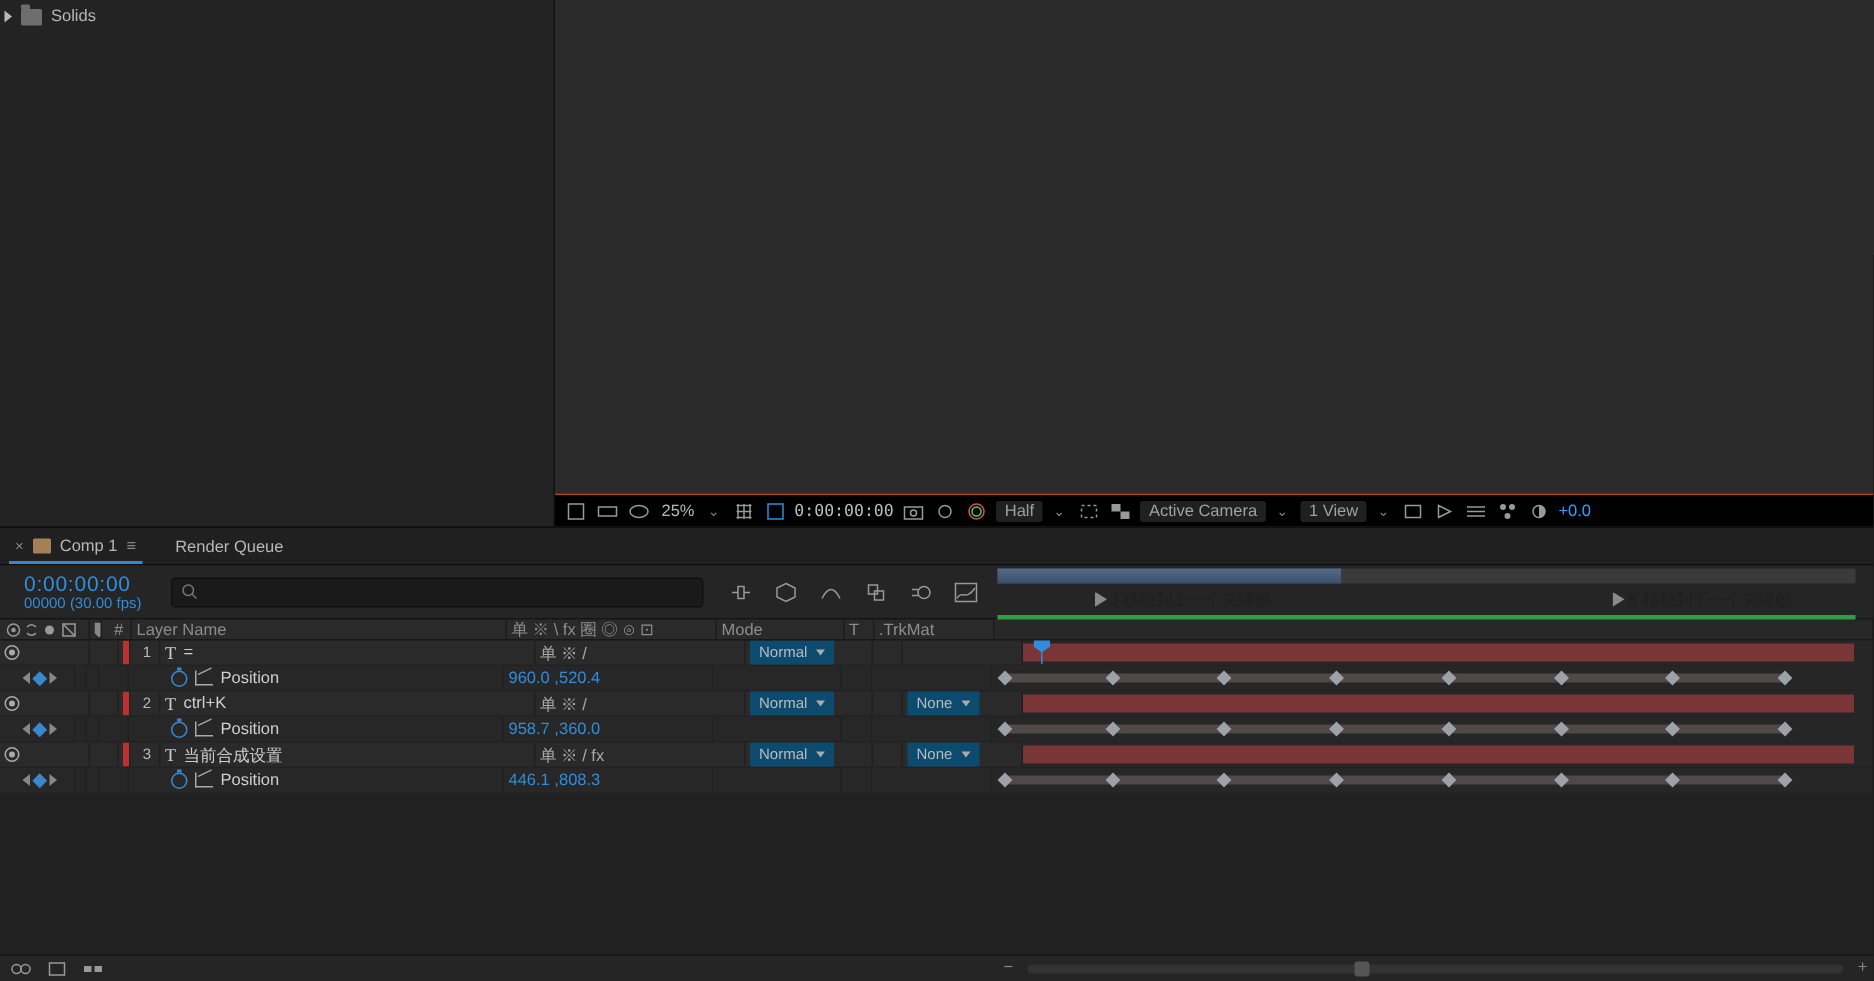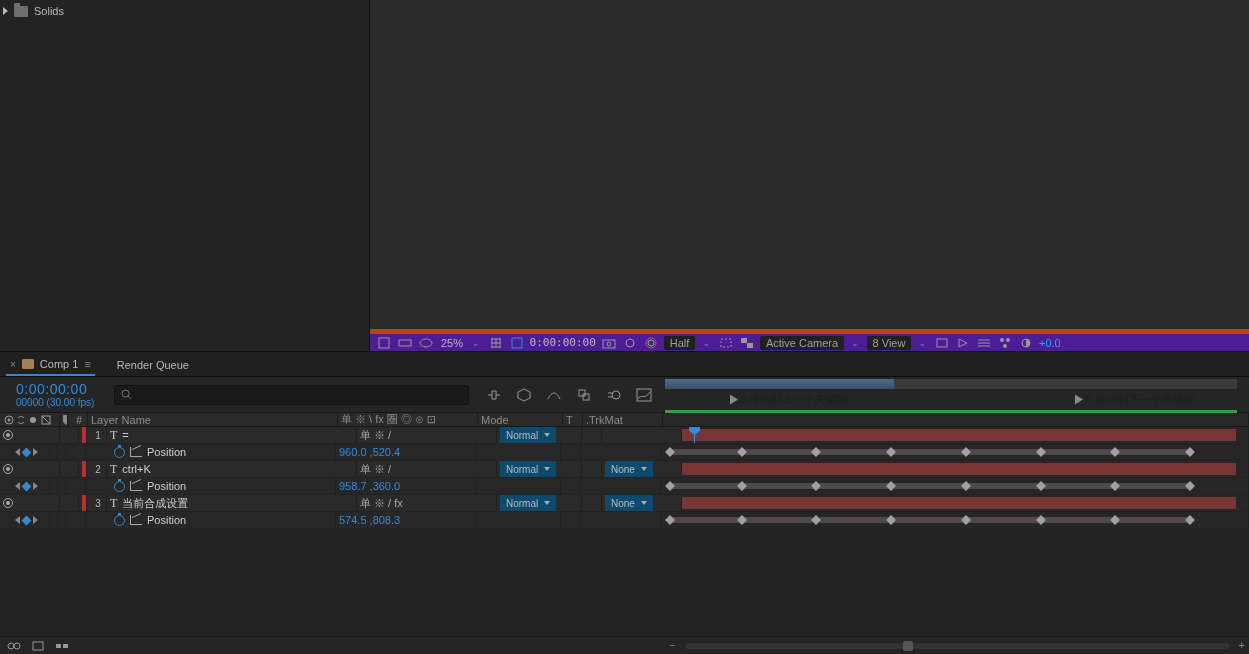--- a/index.html
+++ b/index.html
@@ -10,21 +10,21 @@
   .project { width:370px; height:100%; background:#232323; border-right:1px solid #111; position:relative; }
   .solids { position:absolute; left:3px; top:5px; display:flex; align-items:center; gap:6px; font-size:12px; color:#b8b8b8; }
   .solids .tri { display:inline-block; width:0; height:0; border-top:4px solid transparent; border-bottom:4px solid transparent; border-left:5px solid #b8b8b8;}
   .folderico { width:14px; height:11px; background:#6e6e6e; border-radius:1px; position:relative;}
   .folderico::before { content:''; position:absolute; top:-3px; left:0; width:6px; height:3px; background:#6e6e6e; border-radius:1px 1px 0 0;}
   .projfoot { position:absolute; left:0; bottom:0; height:21px; width:100%; background:#2a2a2a; display:flex; align-items:center; gap:8px; padding-left:4px; color:#8a8a8a;}
   .pficon { width:14px; height:14px; display:flex; align-items:center; justify-content:center; color:#9a9a9a;}
   .bpc { font-size:10px; text-decoration:underline; color:#9a9a9a;}
 
   .comp { flex:1; height:100%; background:#2b2b2b; position:relative; }
-  .compfoot { position:absolute; left:0; bottom:0; right:0; height:22px; background:#4c1d95; display:flex; align-items:center; padding-left:6px; gap:5px; color:#a0a0a0; border-top:5px solid #c2410c;}
+  .compfoot { position:absolute; left:0; bottom:0; right:0; height:22px; background:#000000; display:flex; align-items:center; padding-left:6px; gap:5px; color:#a0a0a0; border-top:1px solid #c2410c;}
   .cf { height:22px; display:flex; align-items:center; gap:4px; }
   .cf .mag { color:#b8b8b8; font-size:11px; padding:0 2px;}
   .cf .arrow { color:#888; font-size:9px; padding:0 3px;}
   .cficon { width:16px; height:16px; display:flex; align-items:center; justify-content:center; color:#9a9a9a;}
   .sel { background:#202020; padding:1px 6px; border-radius:2px;}
   .plus { color:#2fa0ff;}
 
   
   .tl { position:absolute; left:0; top:351px; right:0; bottom:0; background:#212121; border-top:1px solid #0d0d0d;}
   .tabs { height:25px; background:#202020; display:flex; align-items:flex-end; padding-left:6px; gap:18px; border-bottom:1px solid #0c0c0c;}
@@ -169,21 +169,21 @@
           <svg width="14" height="12">
             <rect x="1" y="1" width="6" height="5" fill="#999"></rect>
             <rect x="7" y="6" width="6" height="5" fill="#999"></rect>
           </svg>
         </span>
       <div class="cf">
         <span class="sel">Active Camera</span>
         <span class="arrow">⌄</span>
       </div>
       <div class="cf">
-        <span class="sel">8 View</span>
+        <span class="sel">1 View</span>
         <span class="arrow">⌄</span>
       </div>
       <span class="cficon">
           <svg width="14" height="12">
             <rect x="2" y="2" width="10" height="8" fill="none" stroke="#999"></rect>
           </svg>
         </span>
       <span class="cficon">
           <svg width="12" height="12">
             <path d="M2 2l8 4-8 4z" fill="none" stroke="#999"></path>
@@ -472,21 +472,21 @@
         </div>
         <div class="lbl"></div>
         <div class="lbl"></div>
         <div class="num"></div>
         <div class="lname" style="padding-left:28px">
           <span class="stopw"></span>
           <span class="graph"></span>
           <span>Position</span>
         </div>
         <div class="sw">
-          <span class="val">574.5 ,808.3</span>
+          <span class="val">446.1 ,808.3</span>
         </div>
         <div class="mode"></div>
         <div class="t"></div>
         <div class="trk"></div>
         <div class="tlarea">
           <div class="keyframes">
             <div class="extent" style="left:1.5%;right:8%"></div>
             <div class="kf" style="left:1.5%"></div>
             <div class="kf" style="left:14%"></div>
             <div class="kf" style="left:27%"></div>

